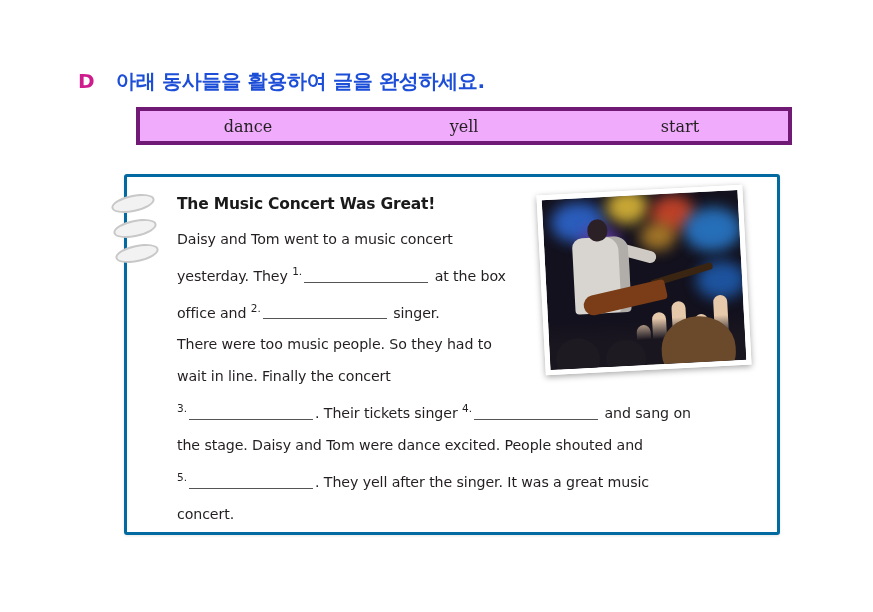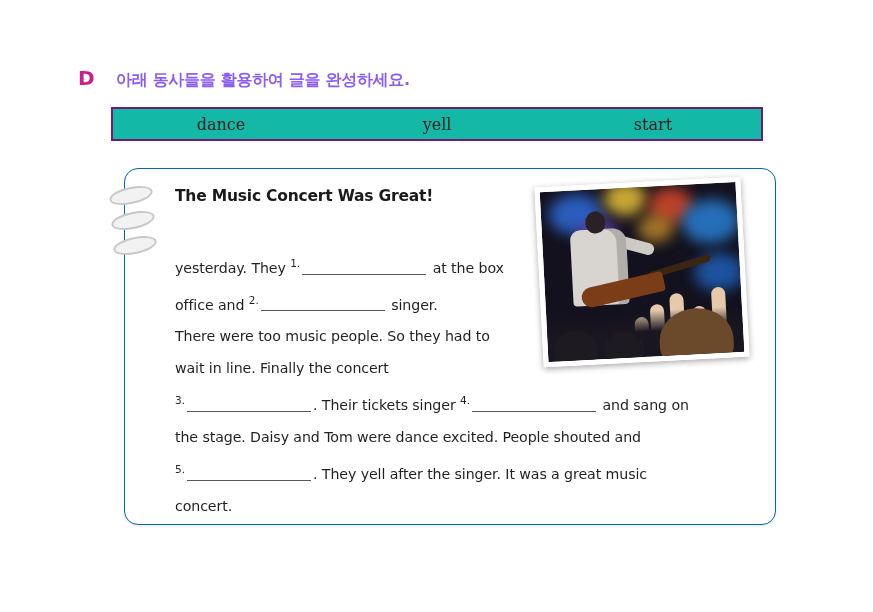--- a/index.html
+++ b/index.html
@@ -33,56 +33,56 @@
   .section-letter {
     font-family: "DejaVu Sans", sans-serif;
     font-weight: bold;
     font-size: 20px;
     color: #cf1c8d;
     line-height: 1;
     width: 38px;
   }
   .instruction {
     font-family: "DejaVu Sans", sans-serif;
-    font-size: 16px;
+    font-size: 20px;
     font-weight: bold;
-    color: #8b5cf6;
+    color: #1d4ed8;
     letter-spacing: -0.3px;
   }
 
   
   .wordbank {
     position: absolute;
-    left: 111px;
+    left: 136px;
     top: 107px;
     width: 648px;
     height: 30px;
-    background: #14b8a6;
-    border: 2px solid #701a75;
+    background: #f0abfc;
+    border: 4px solid #701a75;
     display: flex;
     align-items: center;
   }
   .wordbank .word {
     flex: 1 1 0;
     text-align: center;
     font-family: "DejaVu Serif", serif;
     font-size: 16px;
     color: #231f20;
   }
 
   
   .card {
     position: absolute;
     left: 124px;
-    top: 168px;
+    top: 174px;
     width: 650px;
     height: 355px;
     background: #ffffff;
-    border: 1px solid #0369a1;
-    border-radius: 14px;
+    border: 3px solid #0369a1;
+    border-radius: 3px;
     box-shadow: 0 1px 3px rgba(0,0,0,0.10);
   }
 
   
   .rings {
     position: absolute;
     left: -16px;
     top: 10px;
     width: 44px;
     height: 100px;
@@ -288,21 +288,21 @@
         <div class="crowd-base"></div>
         <div class="head-dark" style="left:6px;  width:44px; height:40px;"></div>
         <div class="head-dark" style="left:56px; width:40px; height:36px;"></div>
         <div class="head-blond"></div>
       </div>
     </div>
 
     <div class="passage">
       <p class="passage-title">The Music Concert Was Great!</p>
       <div class="passage-body">
-        <br>
+        <span>Daisy and Tom went to a music concert</span><br>
         <span>yesterday. They</span>
         <span class="qnum">1.</span><span class="blank"></span>
         <span>at the box</span><br>
         <span>office and</span>
         <span class="qnum">2.</span><span class="blank"></span>
         <span>singer.</span><br>
         <span>There were too music people. So they had to</span><br>
         <span>wait in line. Finally the concert</span><br>
         <span class="qnum">3.</span><span class="blank"></span><span>. Their tickets singer</span>
         <span class="qnum">4.</span><span class="blank"></span>

